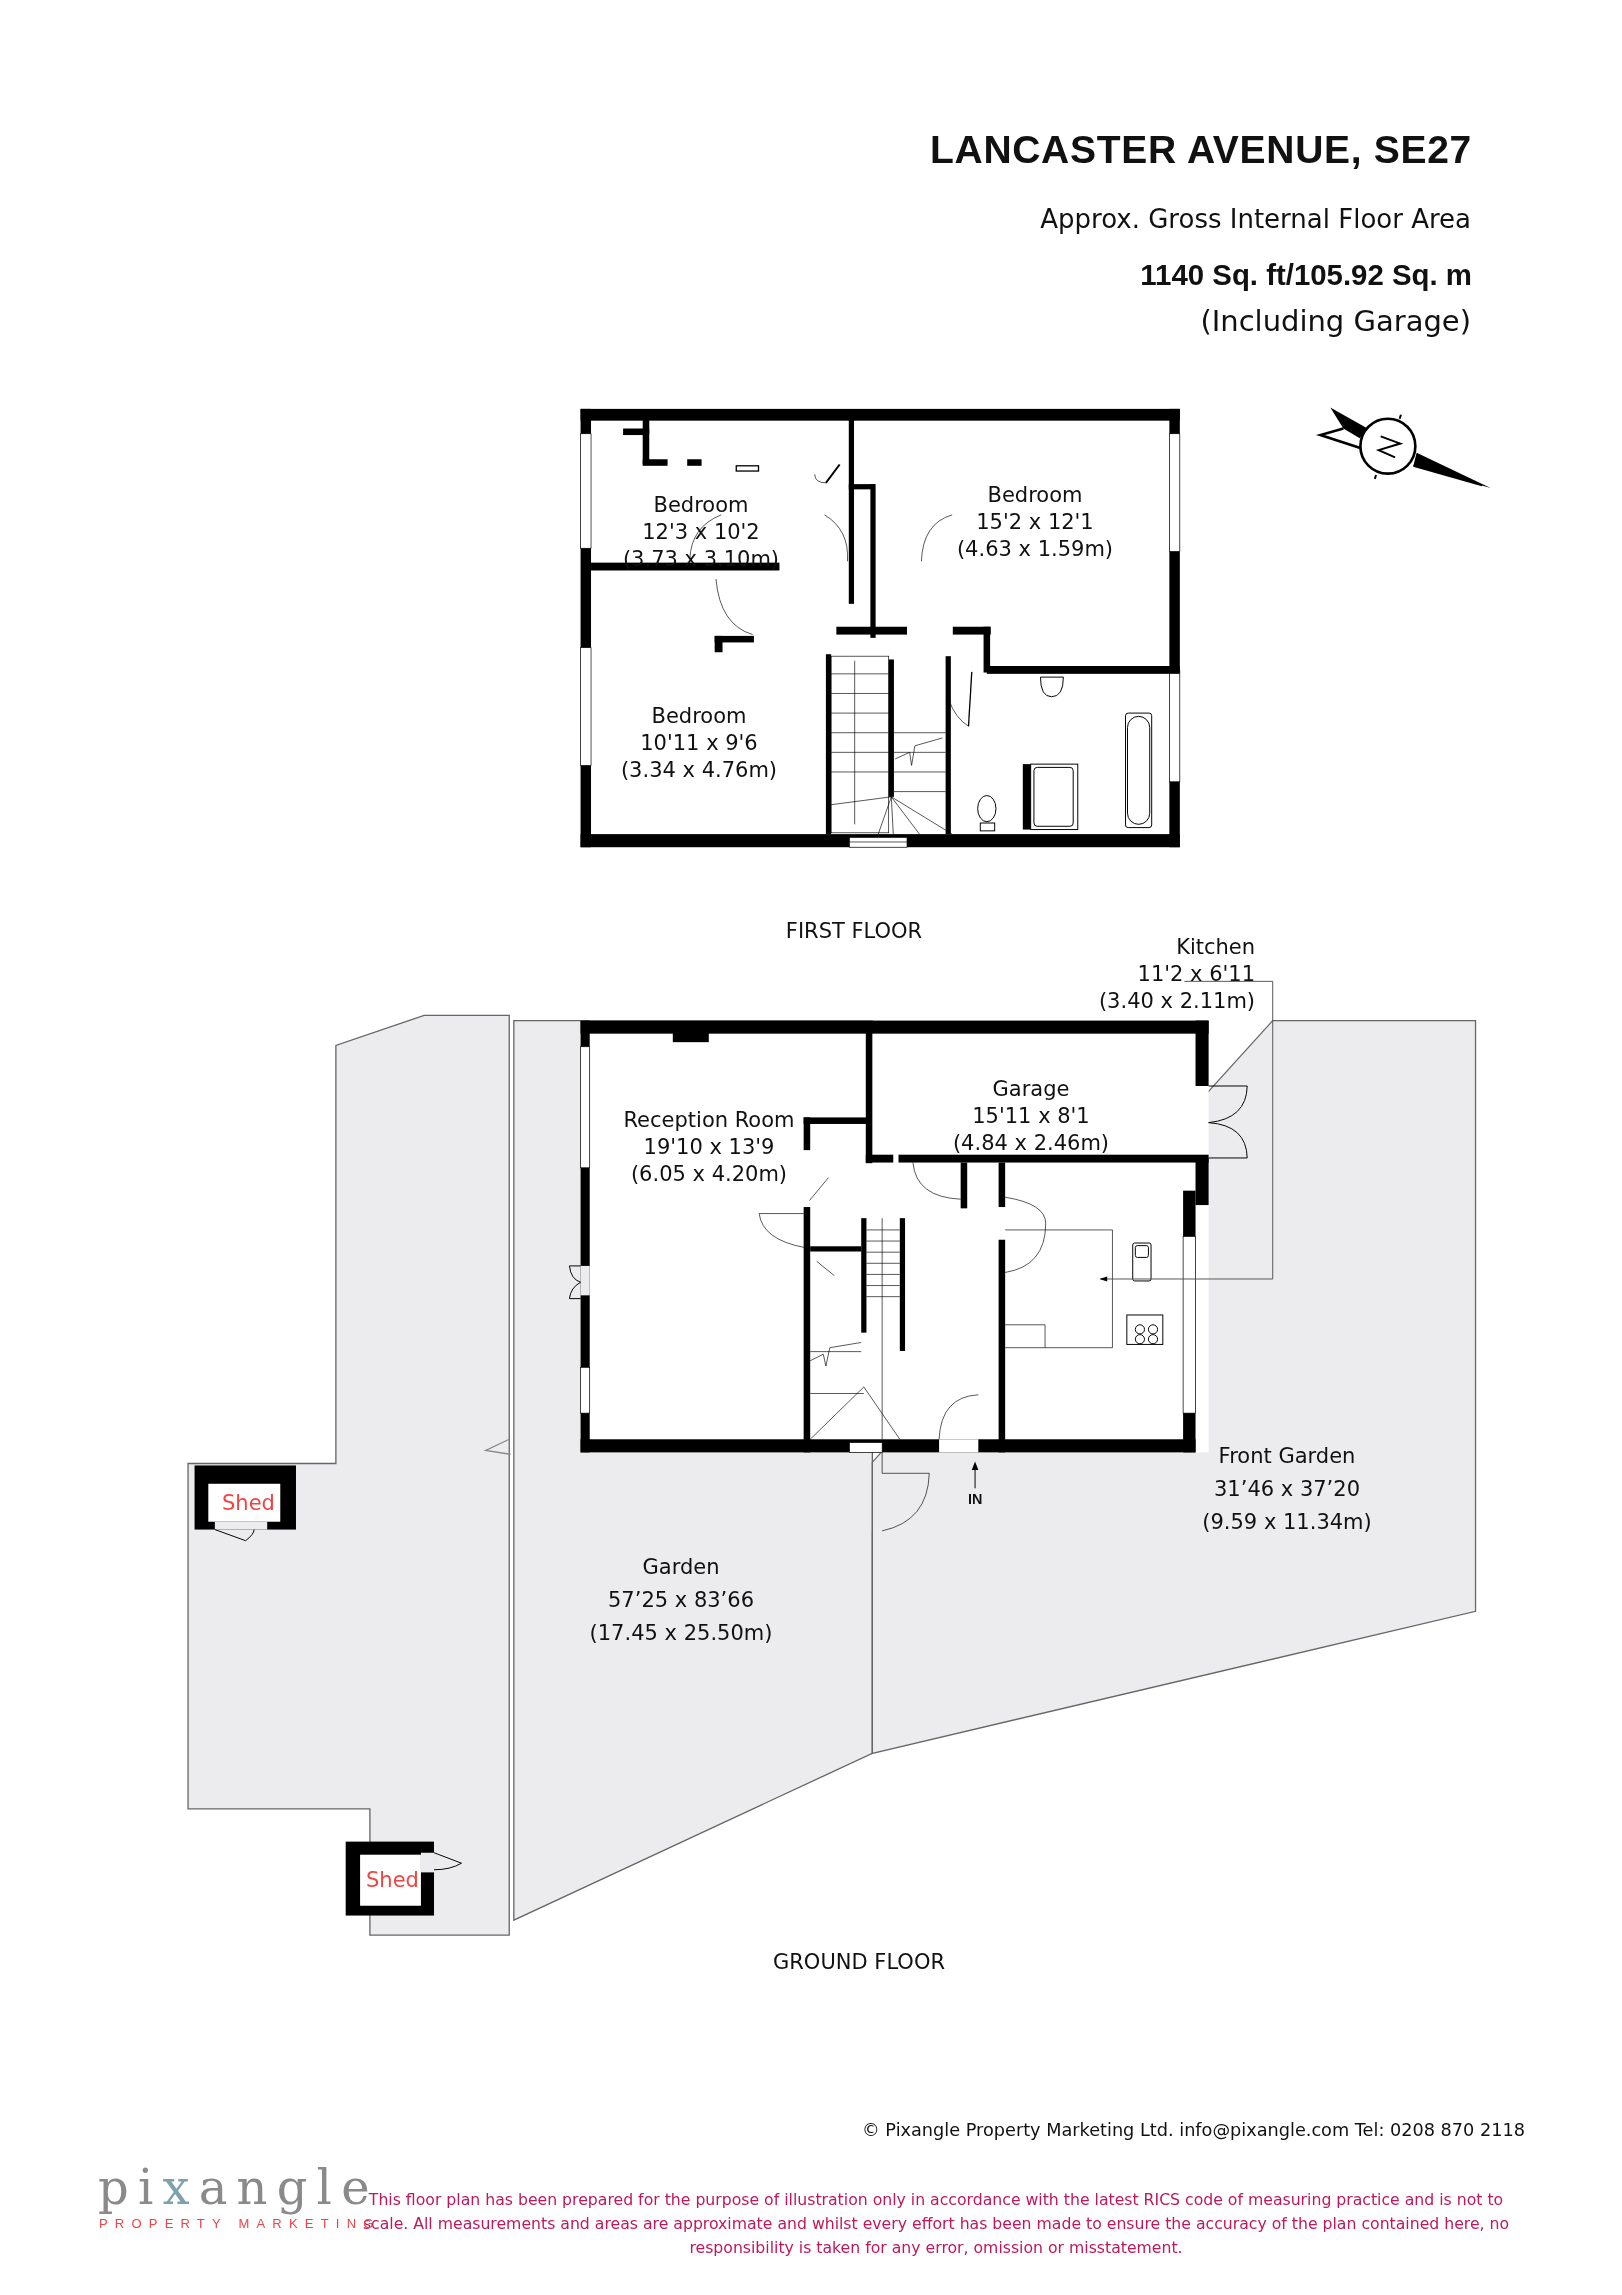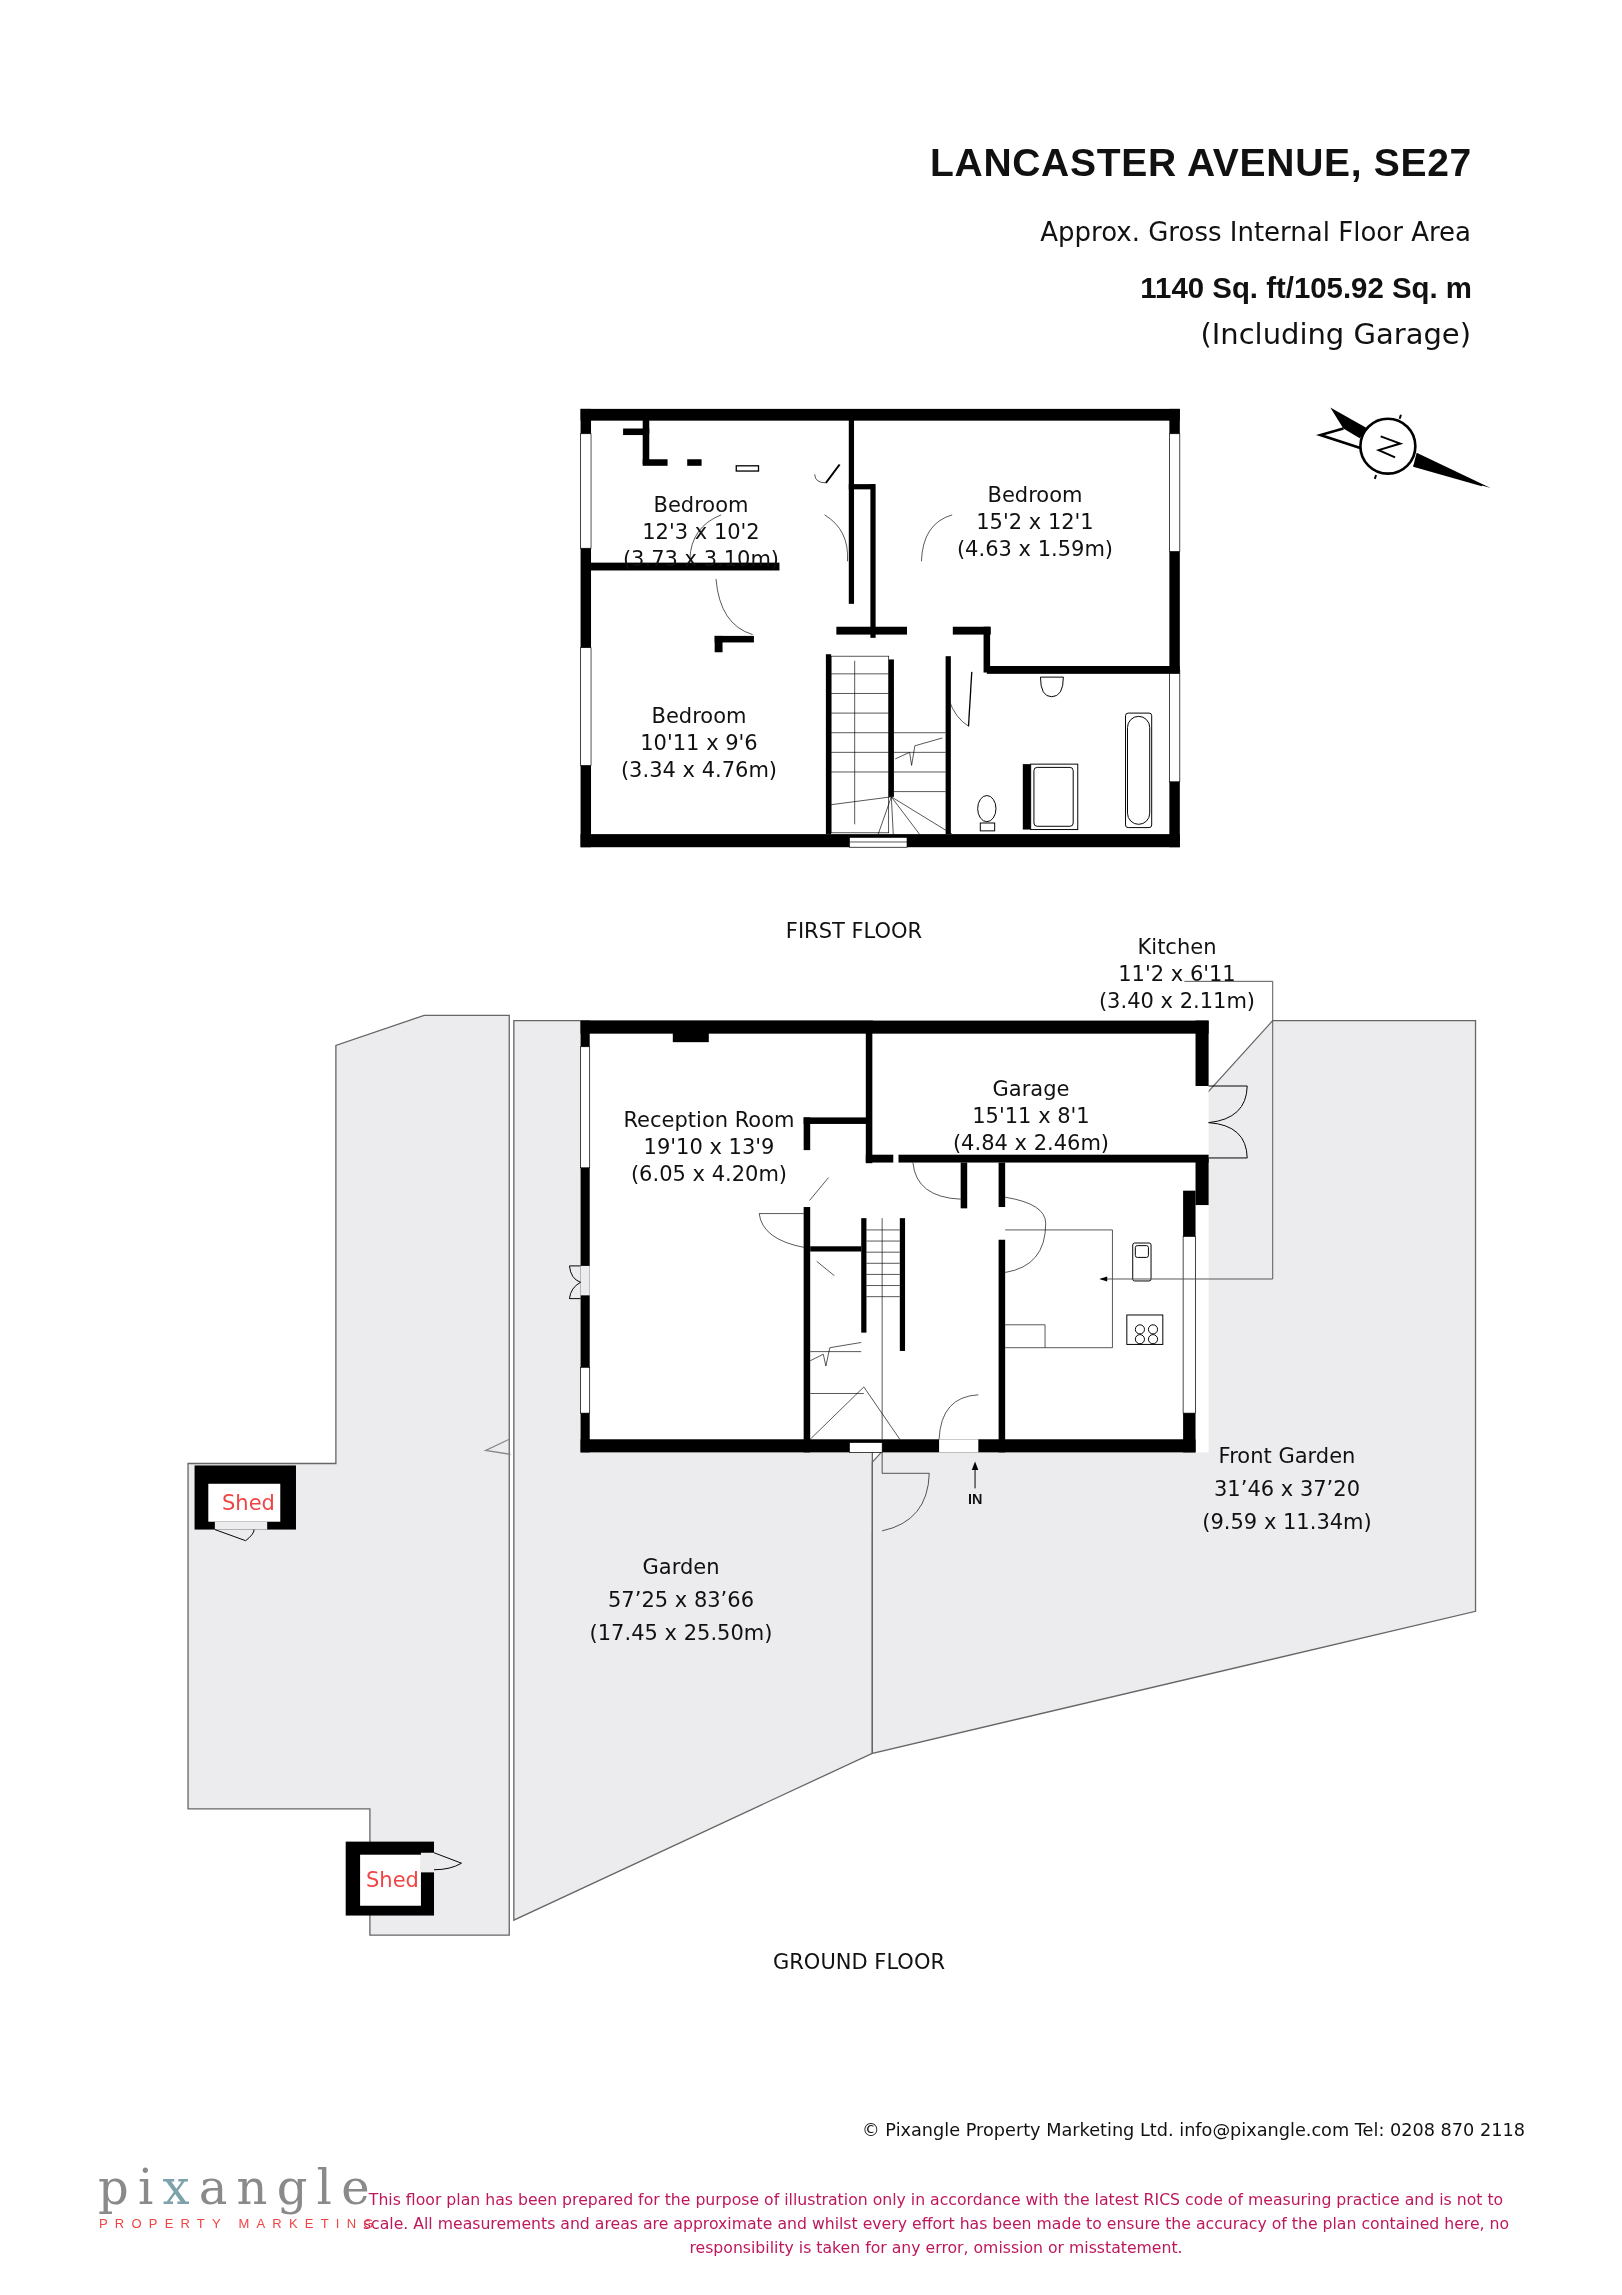--- a/index.html
+++ b/index.html
@@ -1,17 +1,17 @@
 <!DOCTYPE html>
 <html style="font-size:10.5px"><head>
 <meta charset="utf-8">
 <style>
   html, body { margin:0; padding:0; background:#ffffff; }
   body { width:1623px; height:2295px; position:relative; overflow:hidden; font-family:"DejaVu Sans", sans-serif; color:#111; }
-  .abs { position:absolute;margin-top:13px; }
+  .abs { position:absolute; }
   .title { right:151px; top:128px; font-family:"Liberation Sans", sans-serif; font-weight:bold; font-size:39px; letter-spacing:0.7px; text-align:right; white-space:nowrap; }
   .sub { right:152px; top:204px; font-size:26px; font-weight:normal; text-align:left; white-space:nowrap; color:#111; }
   .area { right:151px; top:258px; font-family:"Liberation Sans", sans-serif; font-weight:bold; font-size:29.4px; text-align:right; white-space:nowrap; }
   .incl { right:152px; top:304px; font-size:29px; white-space:nowrap; }
   svg.plan { position:absolute; left:0; top:0; }
   .lbl { position:absolute; text-align:center; font-size:21px; line-height:27px; white-space:nowrap; transform:translateX(-50%); color:#111; }
   .floorlbl { position:absolute; font-size:21px; white-space:nowrap; transform:translateX(-50%); color:#111; }
   .shedlbl { position:absolute; font-size:21px; white-space:nowrap; color:#ef4444; }
   .inlbl { position:absolute; font-size:14.4px; font-weight:bold; font-family:"Liberation Sans", sans-serif; }
   .copyright { position:absolute; right:98px; top:2120px; font-size:17.7px; white-space:nowrap; color:#111; }
@@ -249,21 +249,21 @@
 <div class="lbl" style="left:709px; top:1107px;">
   <div>Reception Room</div>
   <div>19'10 x 13'9</div>
   <div>(6.05 x 4.20m)</div>
 </div>
 <div class="lbl" style="left:1031px; top:1076px;">
   <div>Garage</div>
   <div>15'11 x 8'1</div>
   <div>(4.84 x 2.46m)</div>
 </div>
-<div class="lbl" style="left:1177px; top:934px;">
+<div class="lbl" style="left:1177px; top:934px;text-align:right;">
   <div>Kitchen</div>
   <div>11'2 x 6'11</div>
   <div>(3.40 x 2.11m)</div>
 </div>
 <div class="lbl" style="left:681px; top:1551px; line-height:33px;">
   <div>Garden</div>
   <div>57’25 x 83’66</div>
   <div>(17.45 x 25.50m)</div>
 </div>
 <div class="lbl" style="left:1287px; top:1440px; line-height:33px;">

